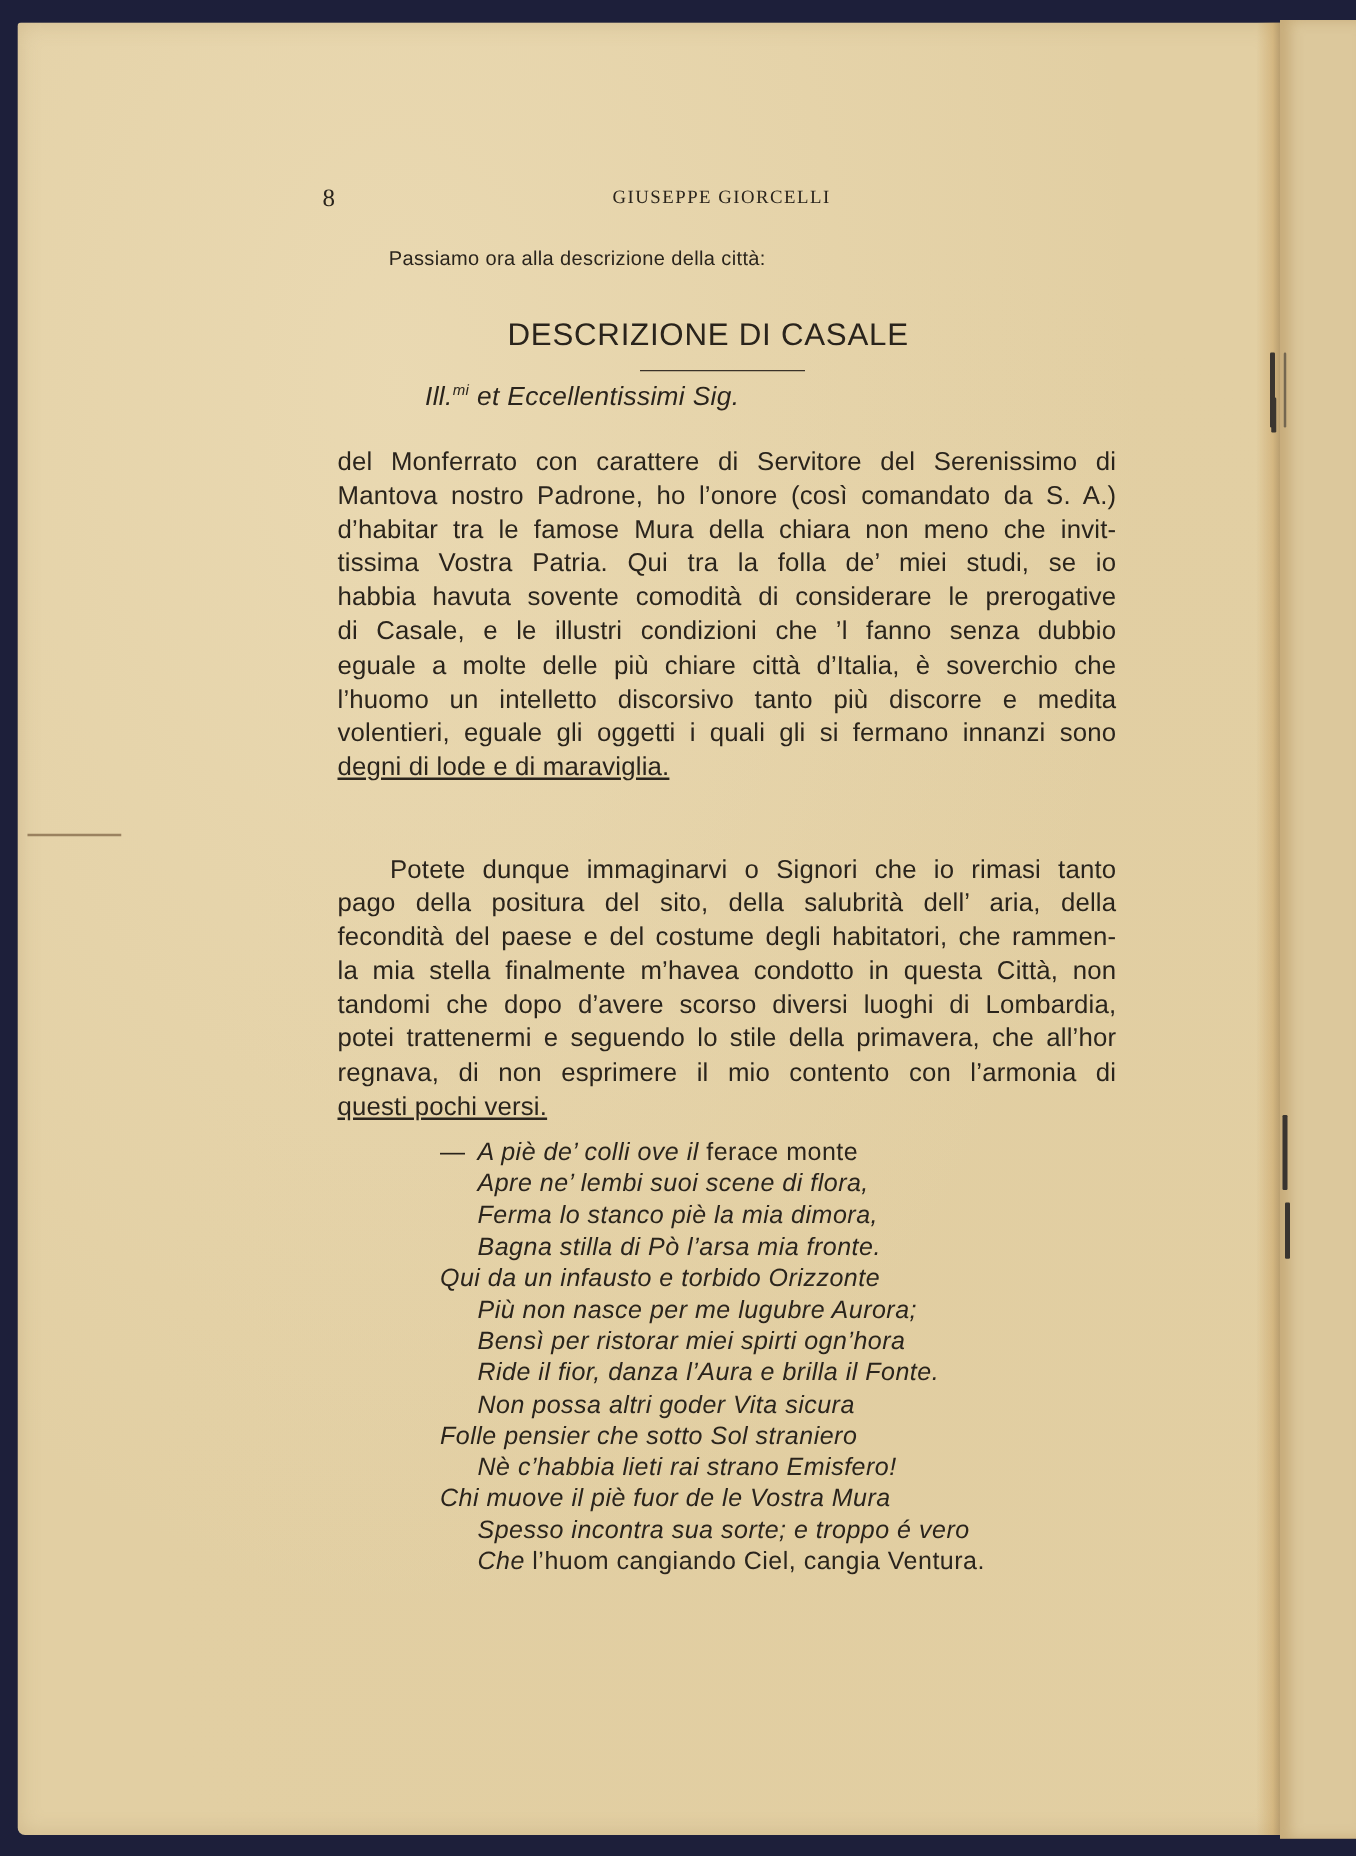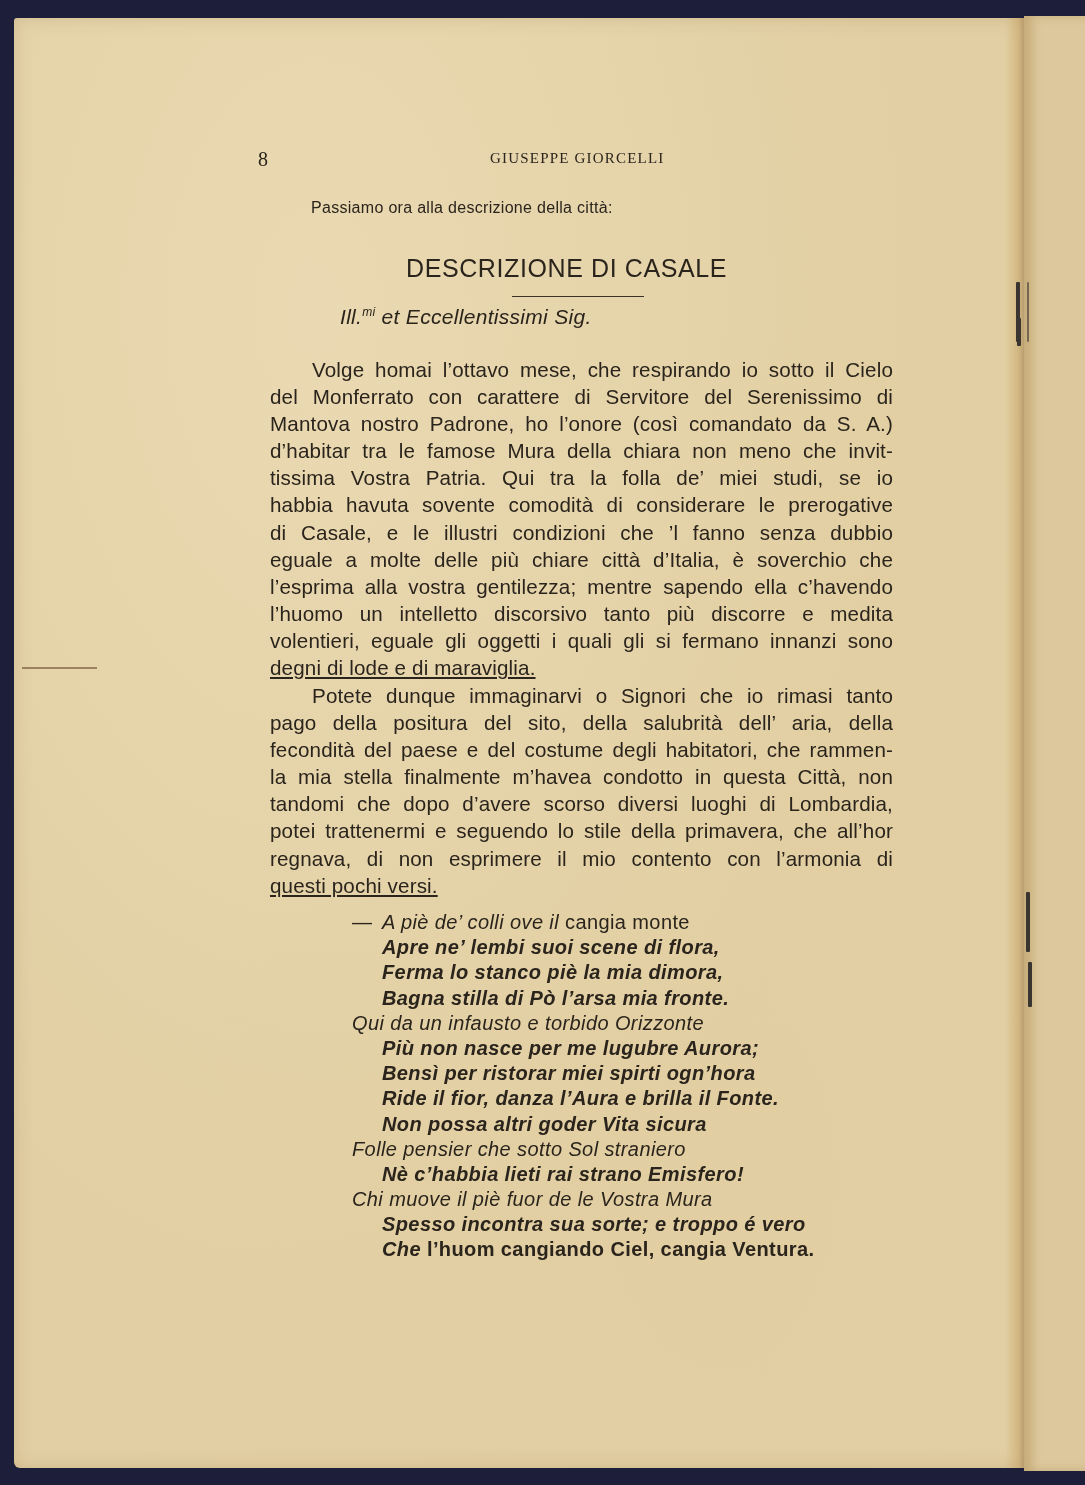--- a/index.html
+++ b/index.html
@@ -151,21 +151,20 @@
     line-height: 25.2px;
     letter-spacing: 0.4px;
   }
   .poem .vline {
     display: block;
     height: 25.2px;
     white-space: nowrap;
   }
   .poem .vline.sub {
     padding-left: 30px;
-    font-weight: bold;
   }
   .poem .upright {
     font-style: normal;
   }
   .stanza-dash {
     display: inline-block;
     width: 30px;
     font-style: normal;
   }
 </style>
@@ -189,47 +188,45 @@
 </div>
 
 <div class="intro ink">Passiamo ora alla descrizione della città:</div>
 
 <div class="section-title ink">DESCRIZIONE DI CASALE</div>
 <div class="title-rule"></div>
 
 <div class="salutation ink"><span>Ill.</span><sup>mi</sup><span> et Eccellentissimi Sig.</span></div>
 
 <div class="prose para1 ink">
-  <span class="line indent">Volge homai l’ottavo mese, che respirando io sotto il Cielo</span>
   <span class="line">del Monferrato con carattere di Servitore del Serenissimo di</span>
   <span class="line">Mantova nostro Padrone, ho l’onore (così comandato da S. A.)</span>
   <span class="line">d’habitar tra le famose Mura della chiara non meno che invit-</span>
   <span class="line">tissima Vostra Patria. Qui tra la folla de’ miei studi, se io</span>
   <span class="line">habbia havuta sovente comodità di considerare le prerogative</span>
   <span class="line">di Casale, e le illustri condizioni che ’l fanno senza dubbio</span>
   <span class="line">eguale a molte delle più chiare città d’Italia, è soverchio che</span>
-  <span class="line">l’esprima alla vostra gentilezza; mentre sapendo ella c’havendo</span>
   <span class="line">l’huomo un intelletto discorsivo tanto più discorre e medita</span>
   <span class="line">volentieri, eguale gli oggetti i quali gli si fermano innanzi sono</span>
   <span class="line last">degni di lode e di maraviglia.</span>
 </div>
 
 <div class="prose para2 ink">
   <span class="line indent">Potete dunque immaginarvi o Signori che io rimasi tanto</span>
   <span class="line">pago della positura del sito, della salubrità dell’ aria, della</span>
   <span class="line">fecondità del paese e del costume degli habitatori, che rammen-</span>
   <span class="line">la mia stella finalmente m’havea condotto in questa Città, non</span>
   <span class="line">tandomi che dopo d’avere scorso diversi luoghi di Lombardia,</span>
   <span class="line">potei trattenermi e seguendo lo stile della primavera, che all’hor</span>
   <span class="line">regnava, di non esprimere il mio contento con l’armonia di</span>
   <span class="line last">questi pochi versi.</span>
 </div>
 
 <div class="poem ink">
-  <span class="vline"><span class="stanza-dash">—</span><span>A piè de’ colli ove il</span><span class="upright"> cangia monte</span></span>
+  <span class="vline"><span class="stanza-dash">—</span><span>A piè de’ colli ove il</span><span class="upright"> ferace monte</span></span>
   <span class="vline sub">Apre ne’ lembi suoi scene di flora,</span>
   <span class="vline sub">Ferma lo stanco piè la mia dimora,</span>
   <span class="vline sub">Bagna stilla di Pò l’arsa mia fronte.</span>
   <span class="vline">Qui da un infausto e torbido Orizzonte</span>
   <span class="vline sub">Più non nasce per me lugubre Aurora;</span>
   <span class="vline sub">Bensì per ristorar miei spirti ogn’hora</span>
   <span class="vline sub">Ride il fior, danza l’Aura e brilla il Fonte.</span>
   <span class="vline sub">Non possa altri goder Vita sicura</span>
   <span class="vline">Folle pensier che sotto Sol straniero</span>
   <span class="vline sub">Nè c’habbia lieti rai strano Emisfero!</span>

